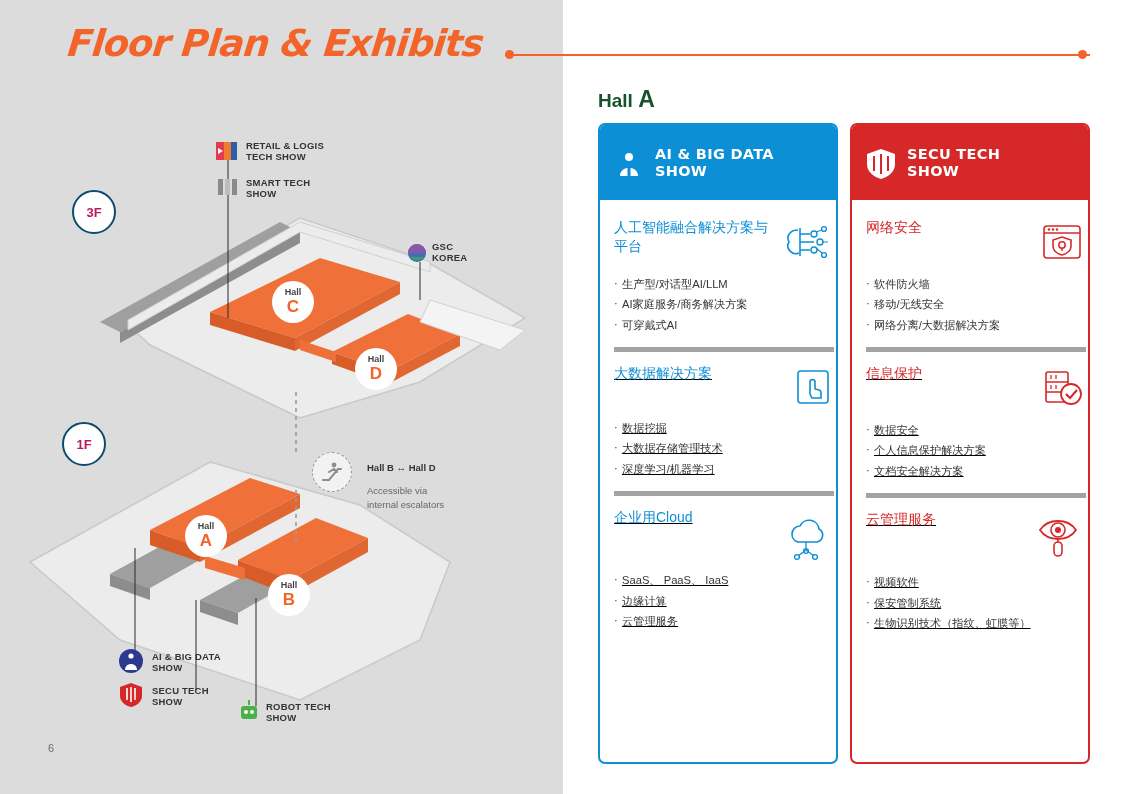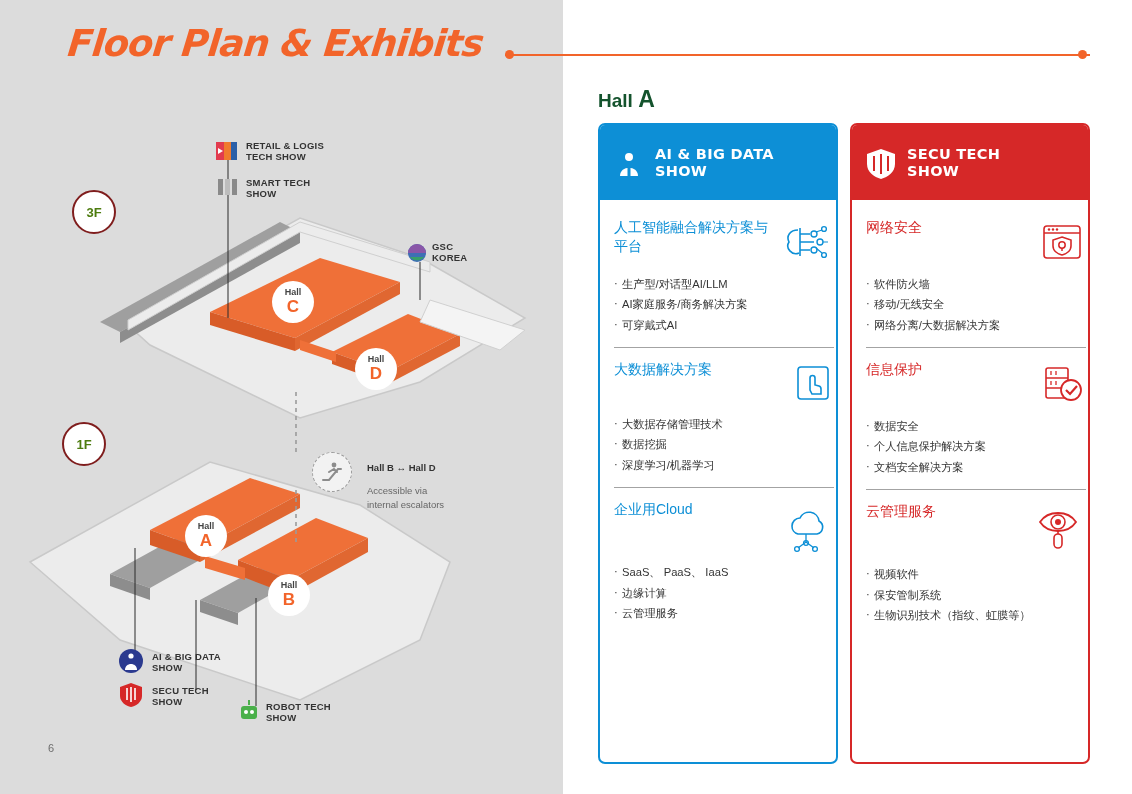--- a/index.html
+++ b/index.html
@@ -29,21 +29,21 @@
     position:absolute;width:9px;height:9px;border-radius:50%;background:#f2642a;top:50px;
   }
   .dot.left{left:505px;}
   .dot.right{left:1078px;}
   .page-num{
     position:absolute;left:48px;top:742px;font-size:11px;color:#6d6d6d;
   }
   
   .floor-badge{
     position:absolute;width:40px;height:40px;border-radius:50%;
-    border:2px solid #7f1d1d;background:#ffffff;color:#4d7c0f;
+    border:2px solid #0c4a6e;background:#ffffff;color:#be185d;
     font-size:13px;font-weight:bold;display:flex;align-items:center;justify-content:center;
   }
   .floor-3f{left:72px;top:190px;}
   .floor-1f{left:62px;top:422px;}
   
   .map{position:absolute;left:0;top:0;width:563px;height:794px;}
   .hall-circle{
     position:absolute;width:42px;height:42px;border-radius:50%;background:#ffffff;
     display:flex;flex-direction:column;align-items:center;justify-content:center;
     line-height:1.05;
@@ -83,21 +83,21 @@
     height:75px;display:flex;align-items:center;padding:0 12px;box-sizing:border-box;gap:9px;
   }
   .card.blue .card-head{background:#0d8fd6;}
   .card.red .card-head{background:#d62828;}
   .card-head .txt{
     color:#fff;font-size:14.5px;font-weight:bold;line-height:1.15;letter-spacing:.3px;
     font-family:"DejaVu Sans", sans-serif;
   }
   .card-body{padding:6px 2px 0 14px;box-sizing:border-box;}
   .sec{padding:12px 0 10px 0;}
-  .sec + .sec{border-top:1px solid #a3a3a3;}
+  .sec + .sec{border-top:5px solid #a3a3a3;text-decoration:underline;}
   .sec-head{display:flex;align-items:flex-start;justify-content:space-between;min-height:46px;}
   .sec-title{font-size:14px;line-height:1.35;font-weight:400;}
   .card.blue .sec-title{color:#0d8fd6;}
   .card.red .sec-title{color:#d62828;}
   .sec-items{margin:10px 0 0 0;padding:0;list-style:none;}
   .sec-items li{
     font-size:11.2px;color:#333;line-height:1.55;margin:3px 0;position:relative;padding-left:8px;
   }
   .sec-items li:before{content:"·";position:absolute;left:0;top:-1px;color:#333;}
   .ic{flex:0 0 auto;margin-top:2px;}
@@ -295,22 +295,22 @@
 
     <div class="sec">
       <div class="sec-head">
         <div class="sec-title">大数据解决方案</div>
         <svg class="ic" width="42" height="42" viewBox="0 0 42 42">
           <rect x="6" y="5" width="30" height="32" rx="3" fill="none" stroke="#0d8fd6" stroke-width="1.6"></rect>
           <path d="M18,28 L18,16 a2.5,2.5 0 0 1 5,0 L23,23 l4,1 a3,3 0 0 1 2,3 L29,32 l-9,0 Z" fill="none" stroke="#0d8fd6" stroke-width="1.6"></path>
         </svg>
       </div>
       <ul class="sec-items">
+        <li>数据挖掘</li>
         <li>大数据存储管理技术</li>
-        <li>数据挖掘</li>
         <li>深度学习/机器学习</li>
       </ul>
     </div>
 
     <div class="sec">
       <div class="sec-head">
         <div class="sec-title">企业用Cloud</div>
         <svg class="ic" width="56" height="52" viewBox="0 0 56 52">
           <path d="M14,24 a8,8 0 0 1 8,-8 a10,10 0 0 1 19,3 a7,7 0 0 1 -2,13 L20,32 a8,8 0 0 1 -6,-8 Z" fill="none" stroke="#0d8fd6" stroke-width="1.6"></path>
           <path d="M28,32 L28,40 M28,40 L20,46 M28,40 L36,46" stroke="#0d8fd6" stroke-width="1.3" fill="none"></path>

